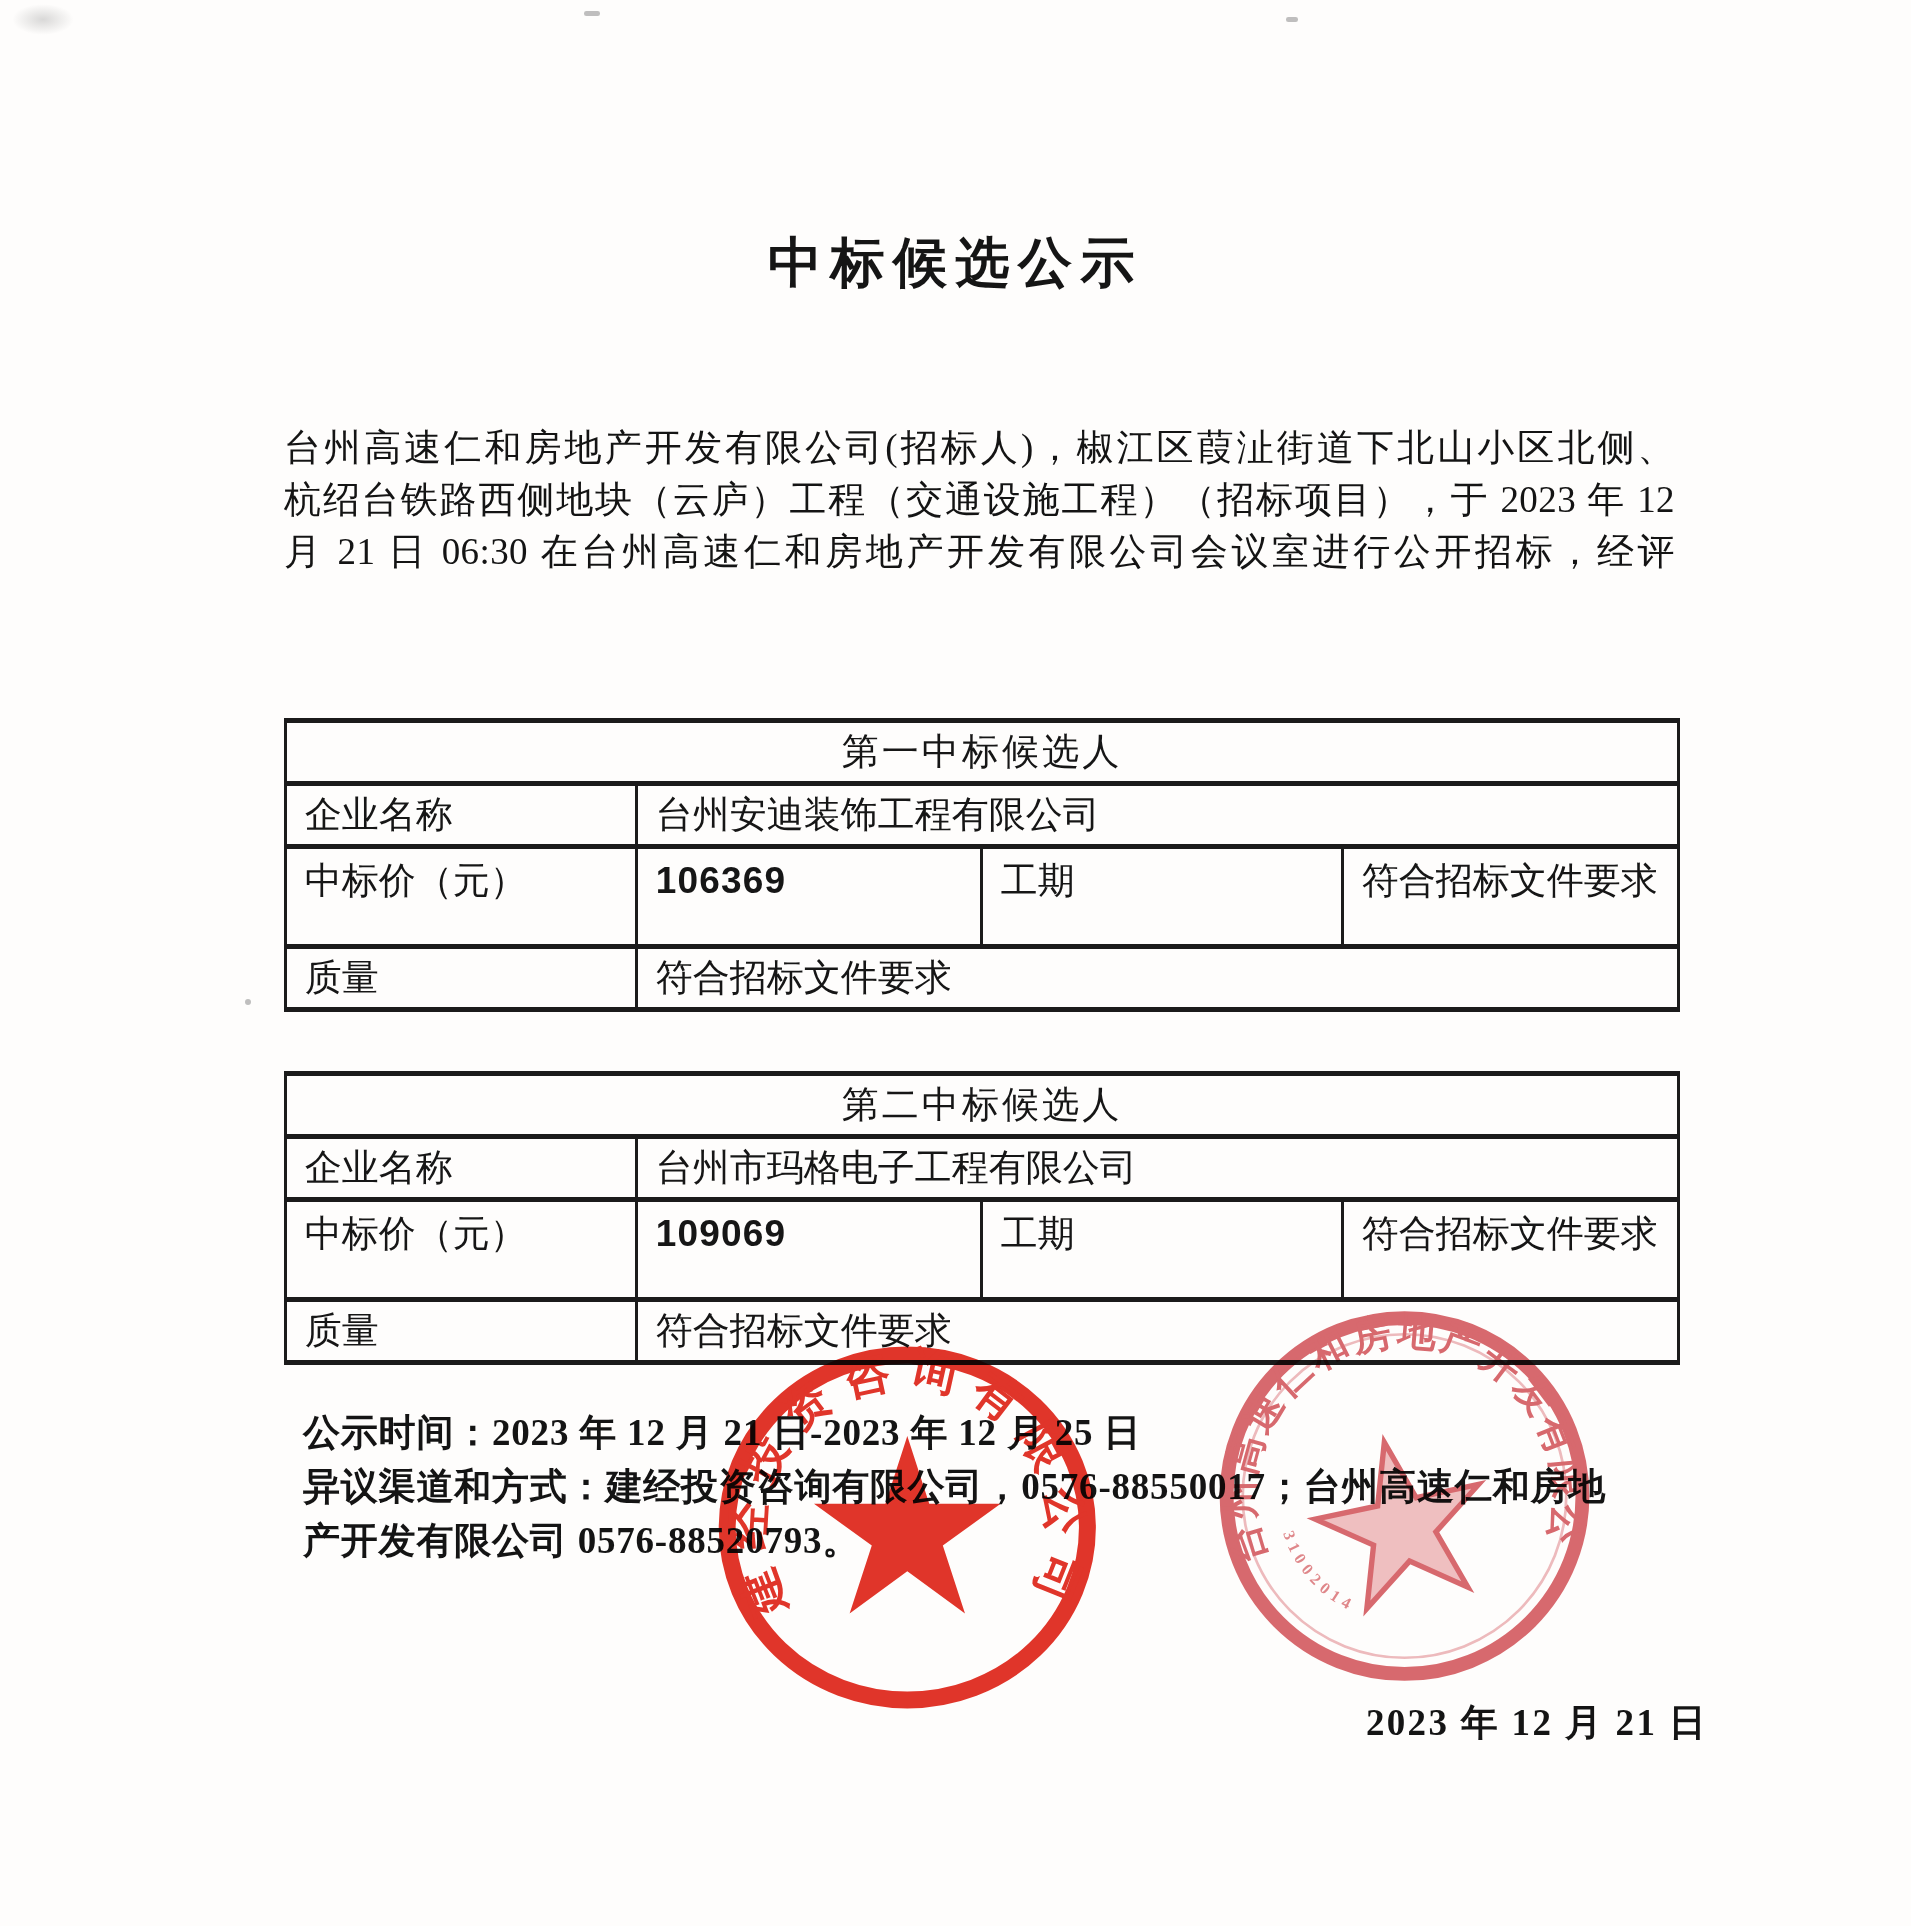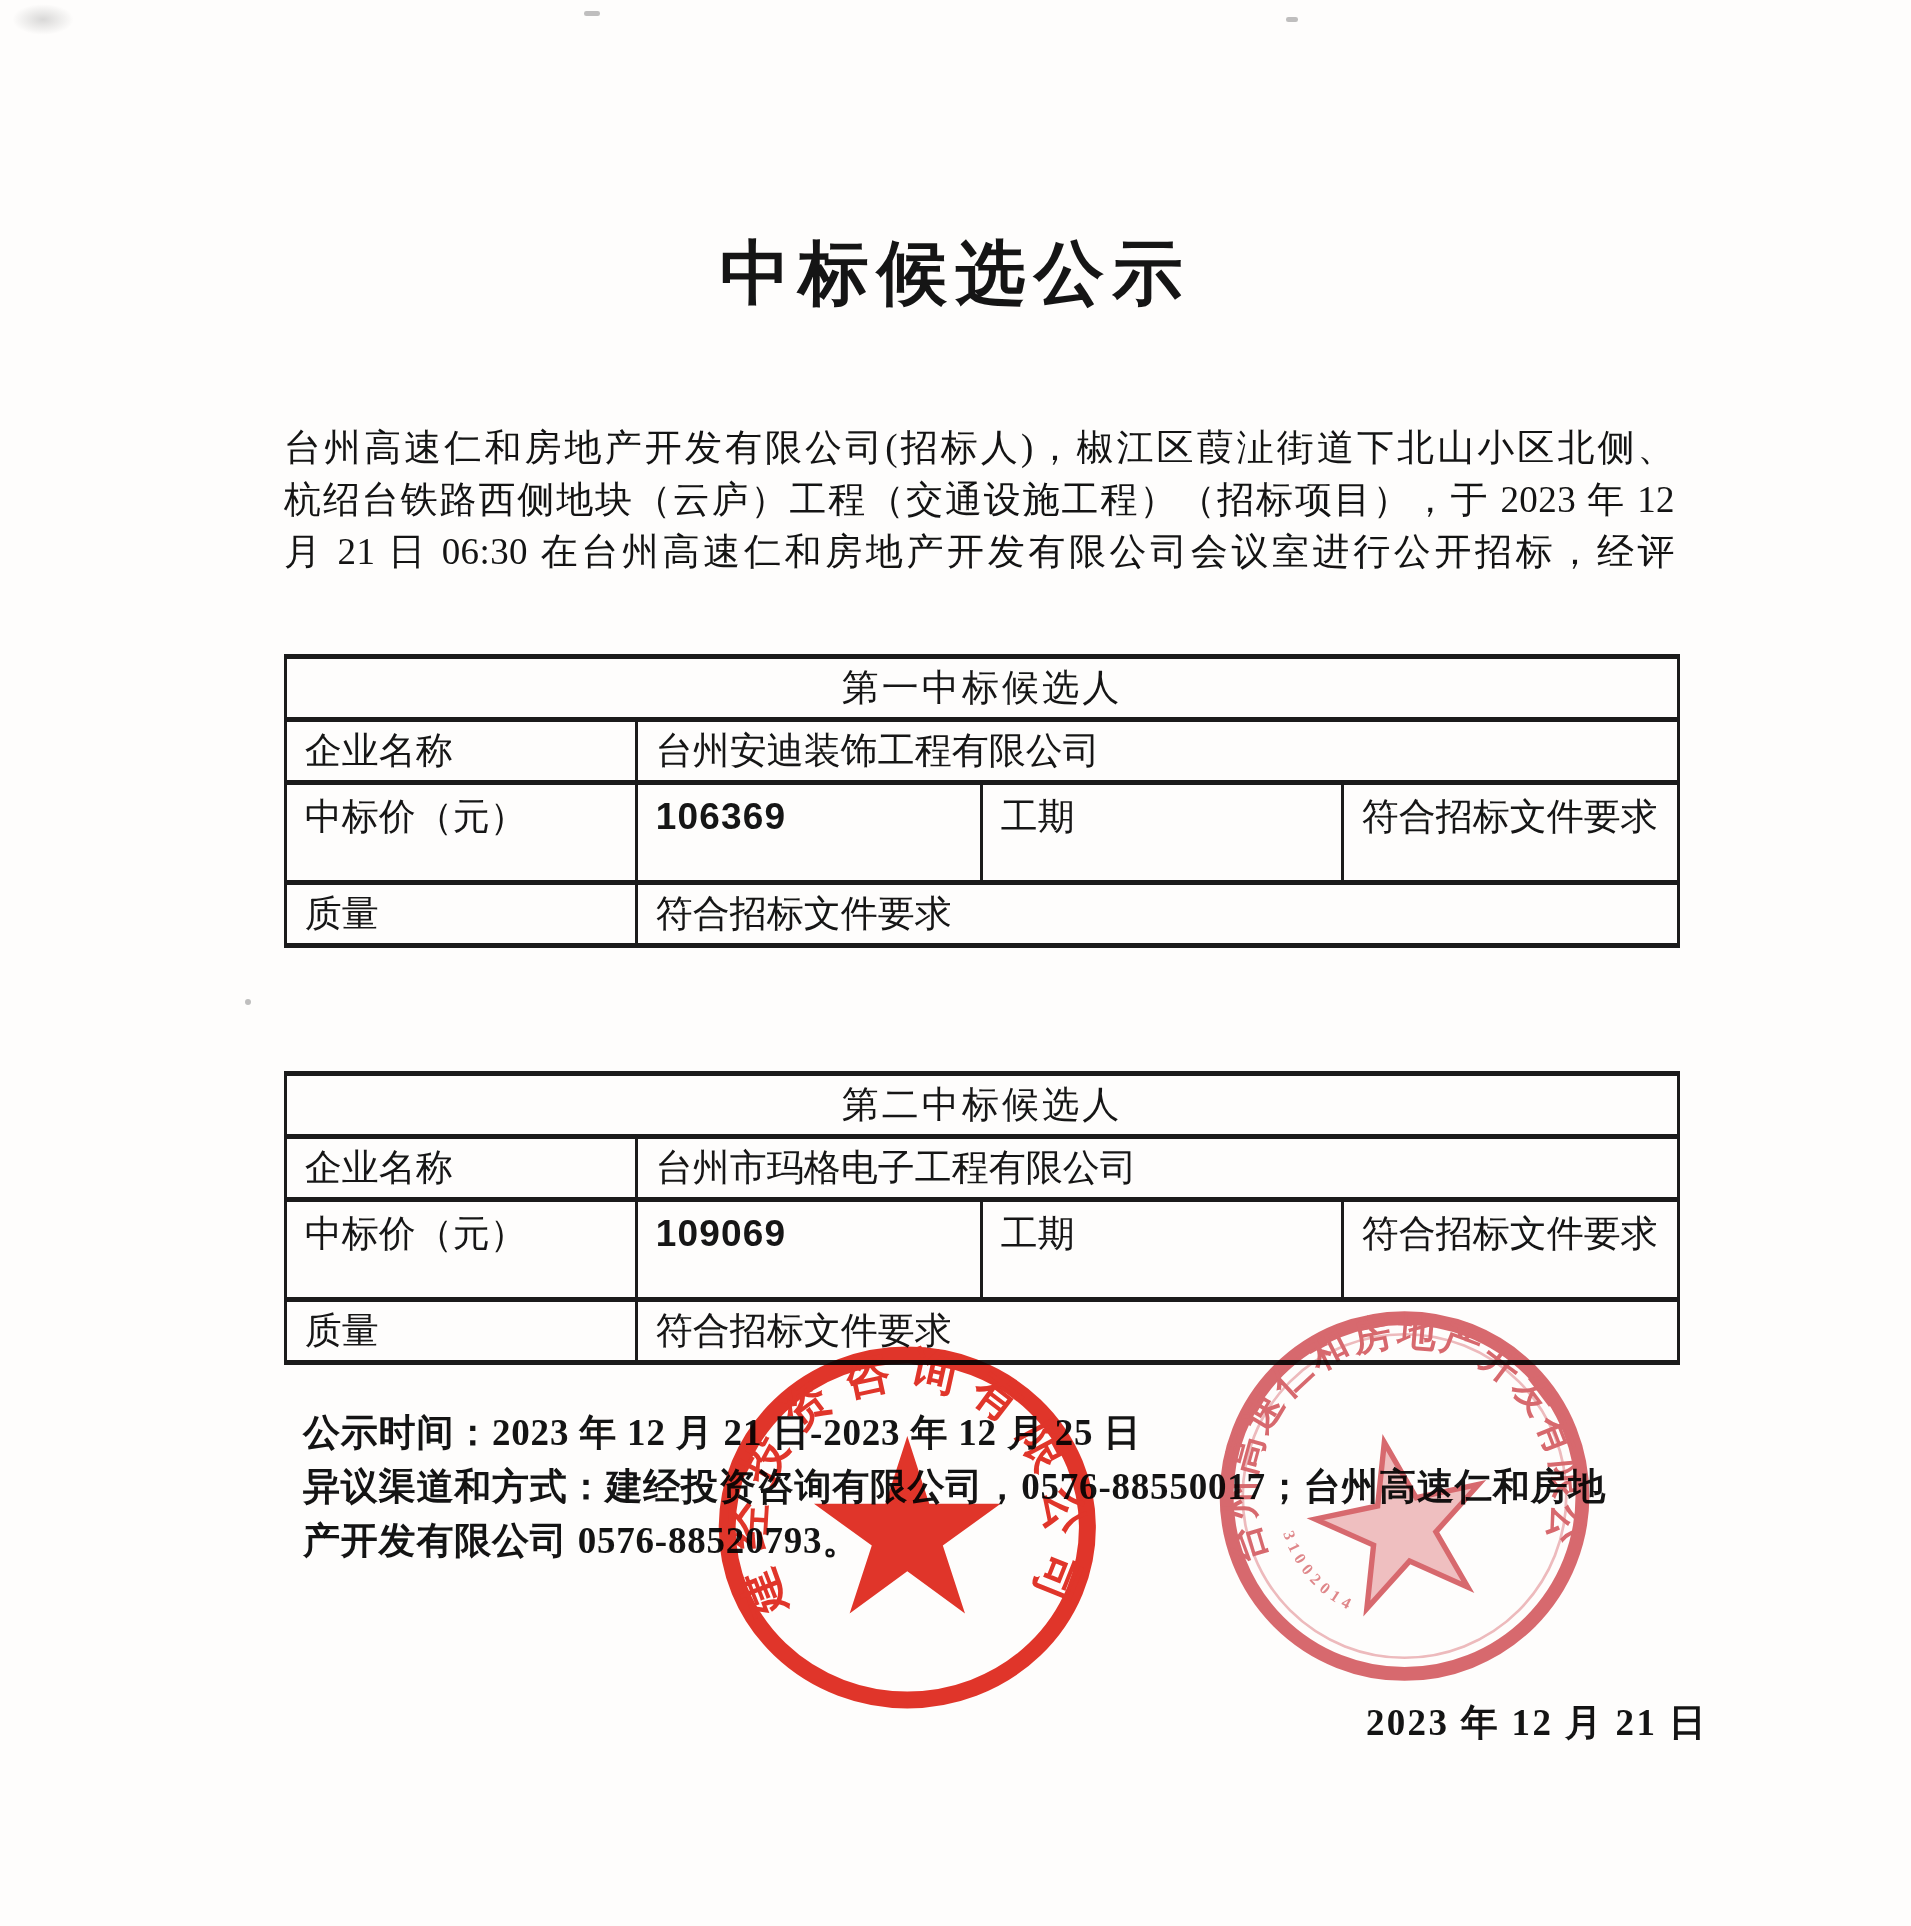--- a/index.html
+++ b/index.html
@@ -12,33 +12,33 @@
   
   .smudge { position:absolute; left:11.6px; top:3.9px; width:62px; height:31px;
     background:radial-gradient(ellipse at center, rgba(120,120,120,.28), rgba(120,120,120,0) 70%); }
   .speck { position:absolute; background:#8a8a8a; opacity:.55; border-radius:2.3px; }
   .s1 { left:584px; top:10.8px;  width:16px; height:5.4px; }
   .s2 { left:1286px; top:17px;  width:11.6px; height:4.6px; }
   .s3 { left:245px;  top:999px; width:6.2px; height:6.2px; border-radius:50%; }
 
   .title {
     position:absolute; left:0; top:227px; width:100%; margin:0;
-    text-align:center; font-size:70px; font-weight:bold; letter-spacing:8.5px;
+    text-align:center; font-size:54px; font-weight:bold; letter-spacing:8.5px;
     color:#151515;
   }
 
   .para { position:absolute; left:284px; top:422px; width:1391px;
     font-size:37px; line-height:52px; letter-spacing:0.4px; }
   .pline { text-decoration-thickness:5px;
     text-underline-offset:10.8px; text-decoration-color:#1c1c1c; }
   .j { text-align:justify; text-align-last:justify; }
 
   table.t { position:absolute; left:284px; width:1392px;
     border-collapse:collapse; table-layout:fixed; font-size:37px; color:#161616; }
-  .t1 { top:654px; }
+  .t1 { top:718px; }
   .t2 { top:1043px;margin-top:28px; }
   .t td { border:3.5px solid #1b1b1b; border-top-width:5px; border-bottom-width:5px;
     padding:3.9px 7.7px 3.9px 17.7px; vertical-align:middle; }
   .t .hc { text-align:center; padding:3.9px; letter-spacing:3.1px; }
   .t .hrow td { height:39px; }
   .t .r1 td  { height:37px; }
   .t .r2 td  { height:83px; vertical-align:top; padding-top:8.5px; line-height:48px; }
   .t .r3 td  { height:37px; }
   .c1 { width:351px; } .c2 { width:345px; } .c3 { width:361px; } .c4 { width:336px; }
   .num { font-weight:bold; font-family:"Liberation Sans","DejaVu Sans",sans-serif;

